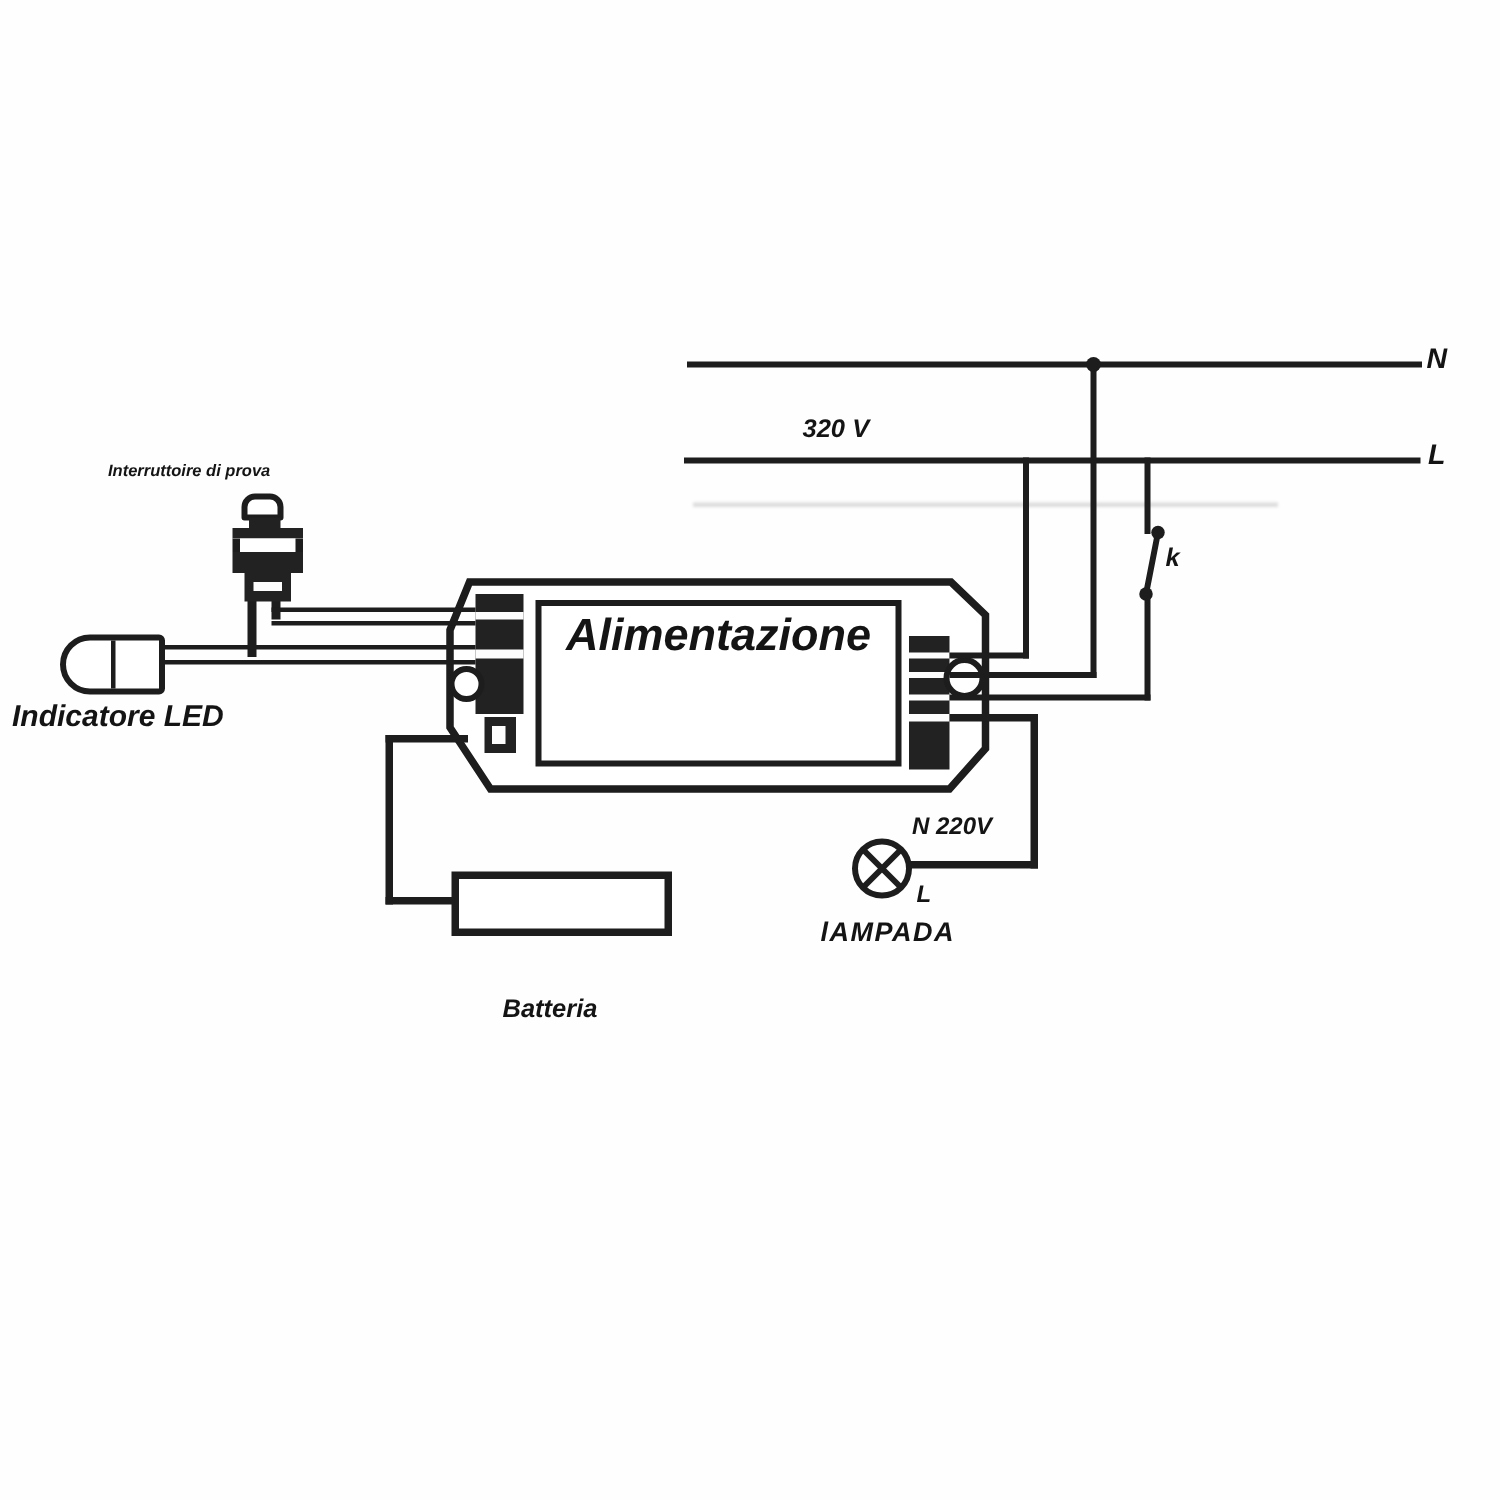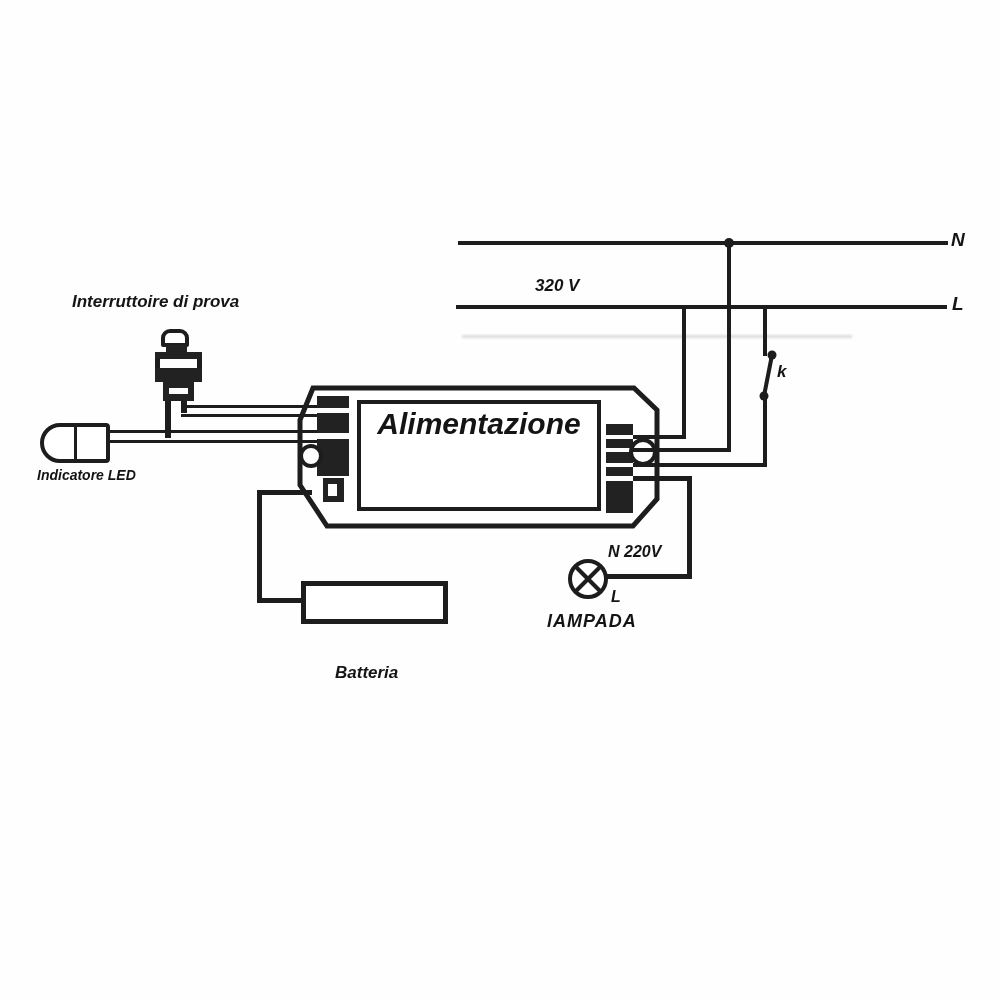--- a/index.html
+++ b/index.html
@@ -76,37 +76,37 @@
   <div class="slot" style="left:606px;top:435px;width:27px;height:4px;"></div>
   <div class="slot" style="left:606px;top:448px;width:27px;height:4px;"></div>
   <div class="slot" style="left:606px;top:463px;width:27px;height:4px;"></div>
   <div class="slot" style="left:606px;top:476px;width:27px;height:5px;"></div>
   <div class="circ" style="left:629px;top:438px;width:28px;height:28px;"></div>
 
   <div class="outline" style="left:357px;top:400px;width:244px;height:111px;z-index:5;display:flex;flex-direction:row;align-items:flex-start;justify-content:center;">
     <div class="lbl" style="position:static;font-size:30px;line-height:40px;">Alimentazione</div>
   </div>
 
-  <div class="lbl" style="left:72px;top:292px;font-size:17px;">Interruttoire di prova</div>
+  <div class="lbl" style="left:72px;top:308px;font-size:11px;">Interruttoire di prova</div>
   <div class="outline" style="left:161px;top:329px;width:28px;height:18px;border-radius:9px 9px 2px 2px;z-index:5;"></div>
   <div class="blk" style="left:166px;top:345px;width:21px;height:8px;z-index:5;"></div>
   <div class="blk" style="left:155px;top:352px;width:47px;height:7px;z-index:5;"></div>
   <div style="position:absolute;left:155px;top:359px;width:47px;height:9px;background:#fff;border-left:5px solid #1d1d1d;border-right:5px solid #1d1d1d;box-sizing:border-box;z-index:5;"></div>
   <div class="blk" style="left:155px;top:368px;width:47px;height:14px;z-index:5;"></div>
   <div class="blk" style="left:163px;top:382px;width:31px;height:19px;z-index:5;"></div>
   <div class="slot" style="left:169px;top:388px;width:19px;height:6px;z-index:5;"></div>
 
   <div class="wire" style="left:165px;top:400px;width:6px;height:38px;"></div>
   <div class="wire" style="left:181px;top:400px;width:6px;height:13px;"></div>
   <div class="hollow-wire" style="left:181px;top:405px;width:136px;height:12px;"></div>
 
   <div class="hollow-wire" style="left:104px;top:430px;width:213px;height:13px;"></div>
   <div class="outline" style="left:40px;top:423px;width:70px;height:40px;border-radius:20px 4px 4px 20px;z-index:5;"></div>
   <div class="wire" style="left:74px;top:427px;width:3px;height:32px;z-index:6;"></div>
-  <div class="lbl" style="left:37px;top:467px;font-size:14px;">Indicatore LED</div>
+  <div class="lbl" style="left:8px;top:467px;font-size:20px;">Indicatore LED</div>
 
   <div class="wire" style="left:257px;top:490px;width:55px;height:5px;"></div>
   <div class="wire" style="left:257px;top:490px;width:5px;height:113px;"></div>
   <div class="wire" style="left:257px;top:598px;width:46px;height:5px;"></div>
   <div class="outline" style="left:301px;top:581px;width:147px;height:43px;border-width:5px;z-index:2;"></div>
   <div class="lbl" style="left:335px;top:663px;font-size:17px;">Batteria</div>
 
 </div>
 
 </body></html>

